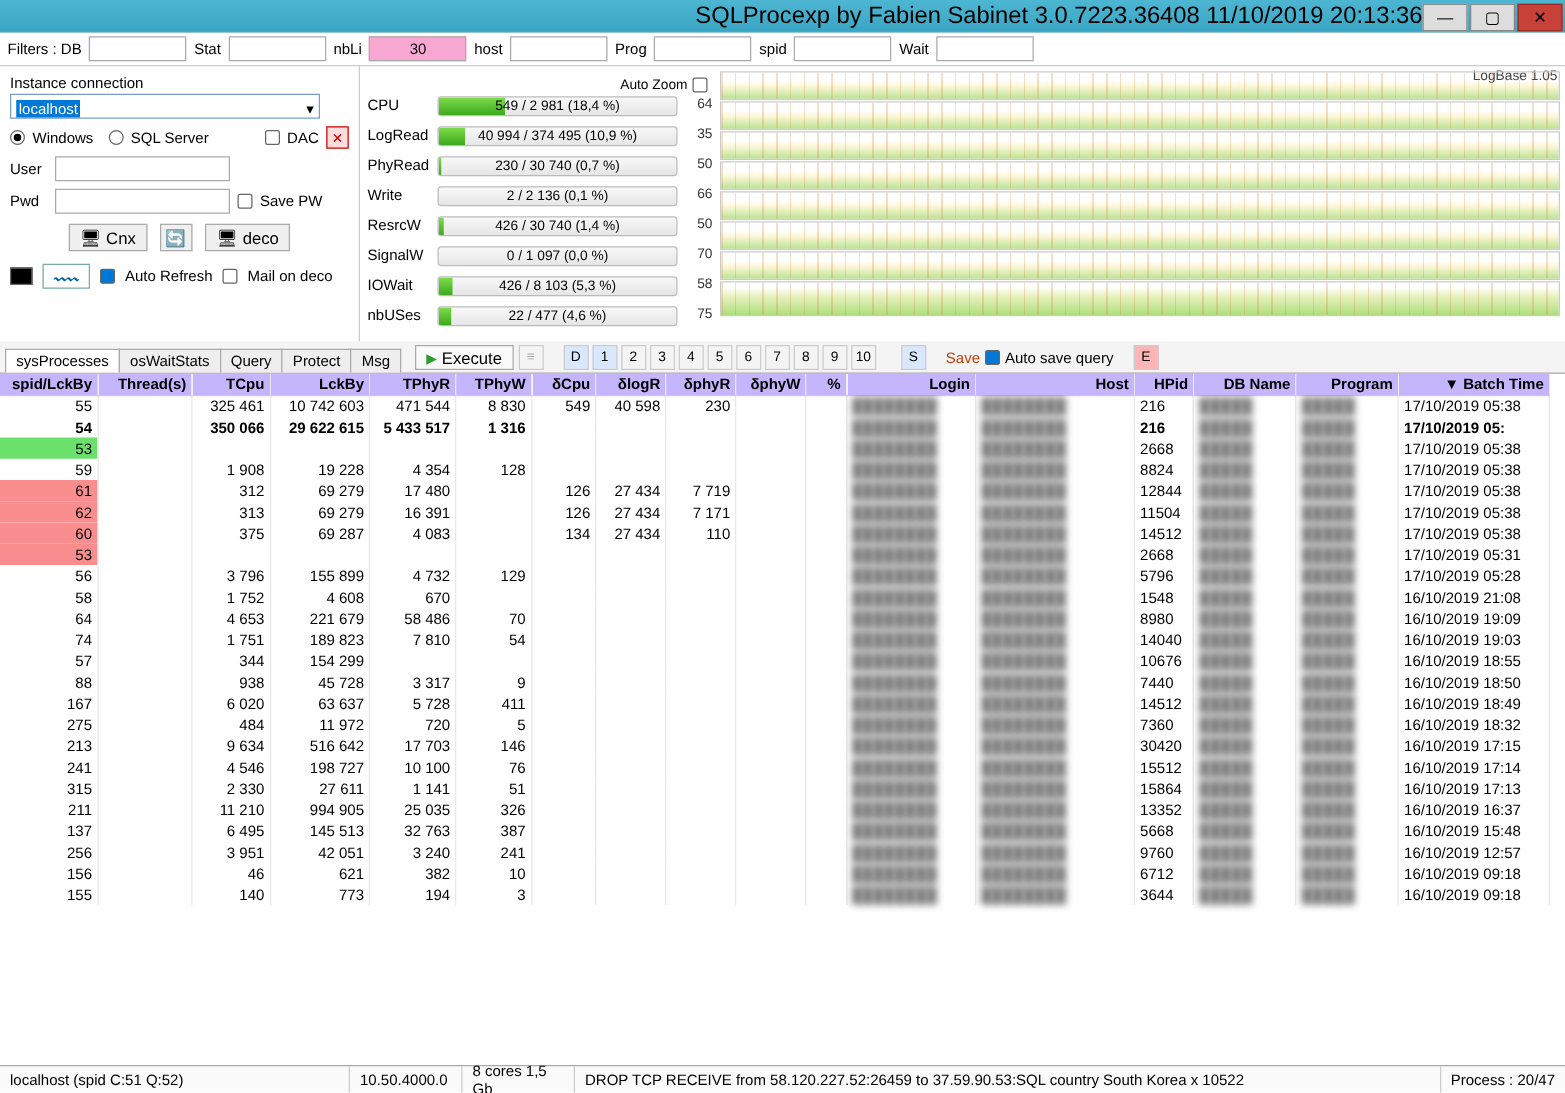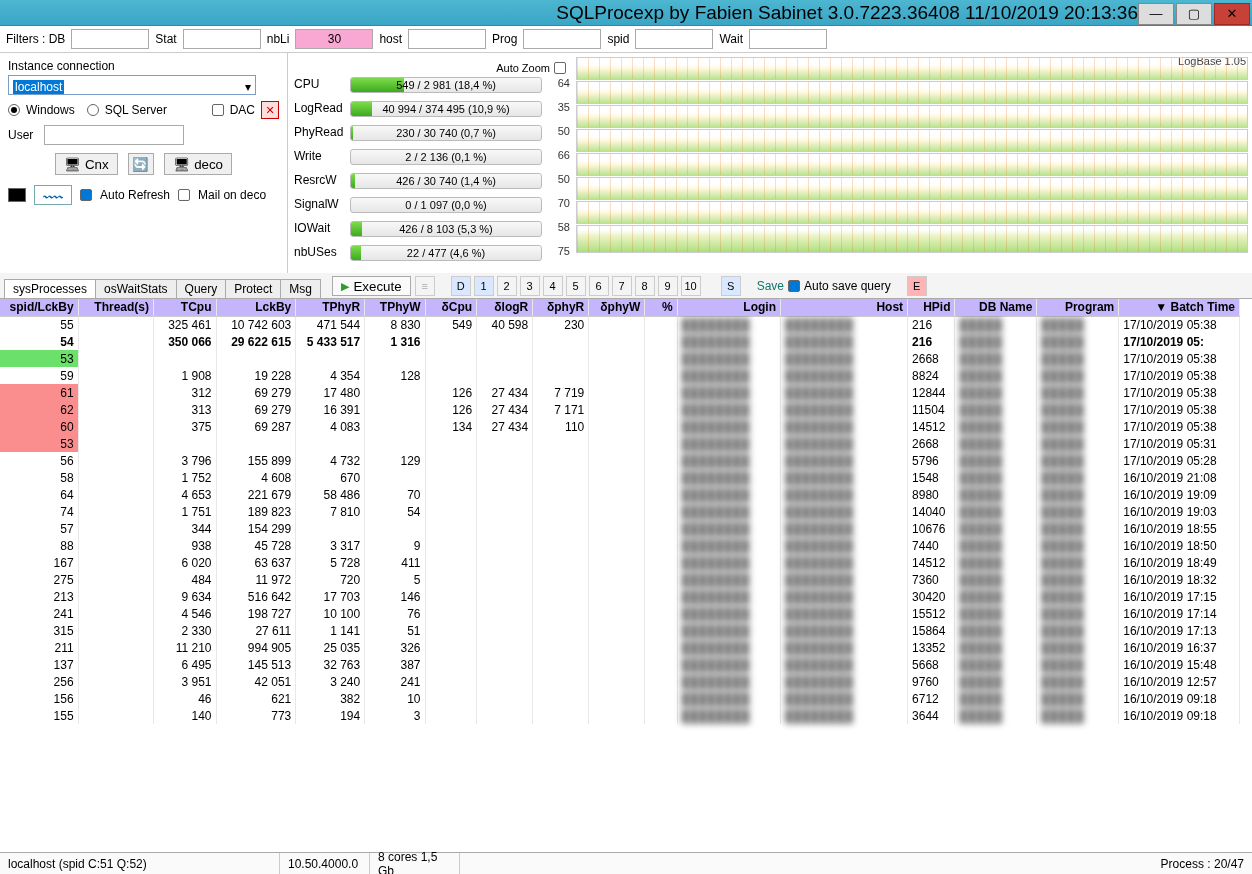--- a/index.html
+++ b/index.html
@@ -138,20 +138,26 @@
       <span>Windows</span>
       <span class="radio" style="margin-left:6px"></span>
       <span>SQL Server</span>
       <span class="chk" style="margin-left:auto"></span>
       <span>DAC</span>
       <span class="closex">✕</span>
     </div>
     <div class="row">
       <span style="width:30px">User</span>
       <input class="inp" style="width: 140px;">
+    </div>
+    <div class="row">
+      <span style="width:30px">Pwd</span>
+      <input class="inp" style="width: 140px;" type="password">
+      <span class="chk"></span>
+      <span>Save PW</span>
     </div>
     <div class="row" style="justify-content:center; gap:10px; margin-top:8px;">
       <button class="btn">🖥 <span>Cnx</span></button>
       <button class="btn" style="padding:0 4px">🔄</button>
       <button class="btn">🖥 <span>deco</span></button>
     </div>
     <div class="row" style="margin-top:10px; gap:8px;">
       <span class="colorbox"></span>
       <span class="wavy">〰〰</span>
       <span class="chk" style="background:#0078d7"></span>
@@ -274,21 +280,21 @@
         <span class="sqbtn">5</span>
         <span class="sqbtn">6</span>
         <span class="sqbtn">7</span>
         <span class="sqbtn">8</span>
         <span class="sqbtn">9</span>
         <span class="sqbtn">10</span>
       </span>
     <span style="width:12px"></span>
     <span class="sqbtn blue">S</span>
     <span style="width:8px"></span>
-    <span class="flabel" style="color:#0f766e">Save</span>
+    <span class="flabel" style="color:#c2410c">Save</span>
     <span class="chk" style="background:#0078d7"></span>
     <span>Auto save query</span>
     <span style="width:8px"></span>
     <span class="sqbtn red">E</span>
   </div>
 </div>
 
 <div class="gridwrap">
   <table class="grid" id="grid">
       <tbody>
@@ -773,14 +779,15 @@
 <div class="hscroll">
   <div class="hscroll-arr l">◄</div>
   <div class="hscroll-thumb"></div>
   <div class="hscroll-arr r">►</div>
 </div>
 
 <div class="statusbar">
   <div style="width:280px">localhost (spid C:51 Q:52)</div>
   <div style="width:90px">10.50.4000.0</div>
   <div style="width:90px">8 cores 1,5 Gb</div>
+  <div style="flex:1">DROP TCP RECEIVE from 58.120.227.52:26459 to 37.59.90.53:SQL country South Korea x 10522</div>
   <div>Process : 20/47</div>
 </div>
 
 </body></html>

